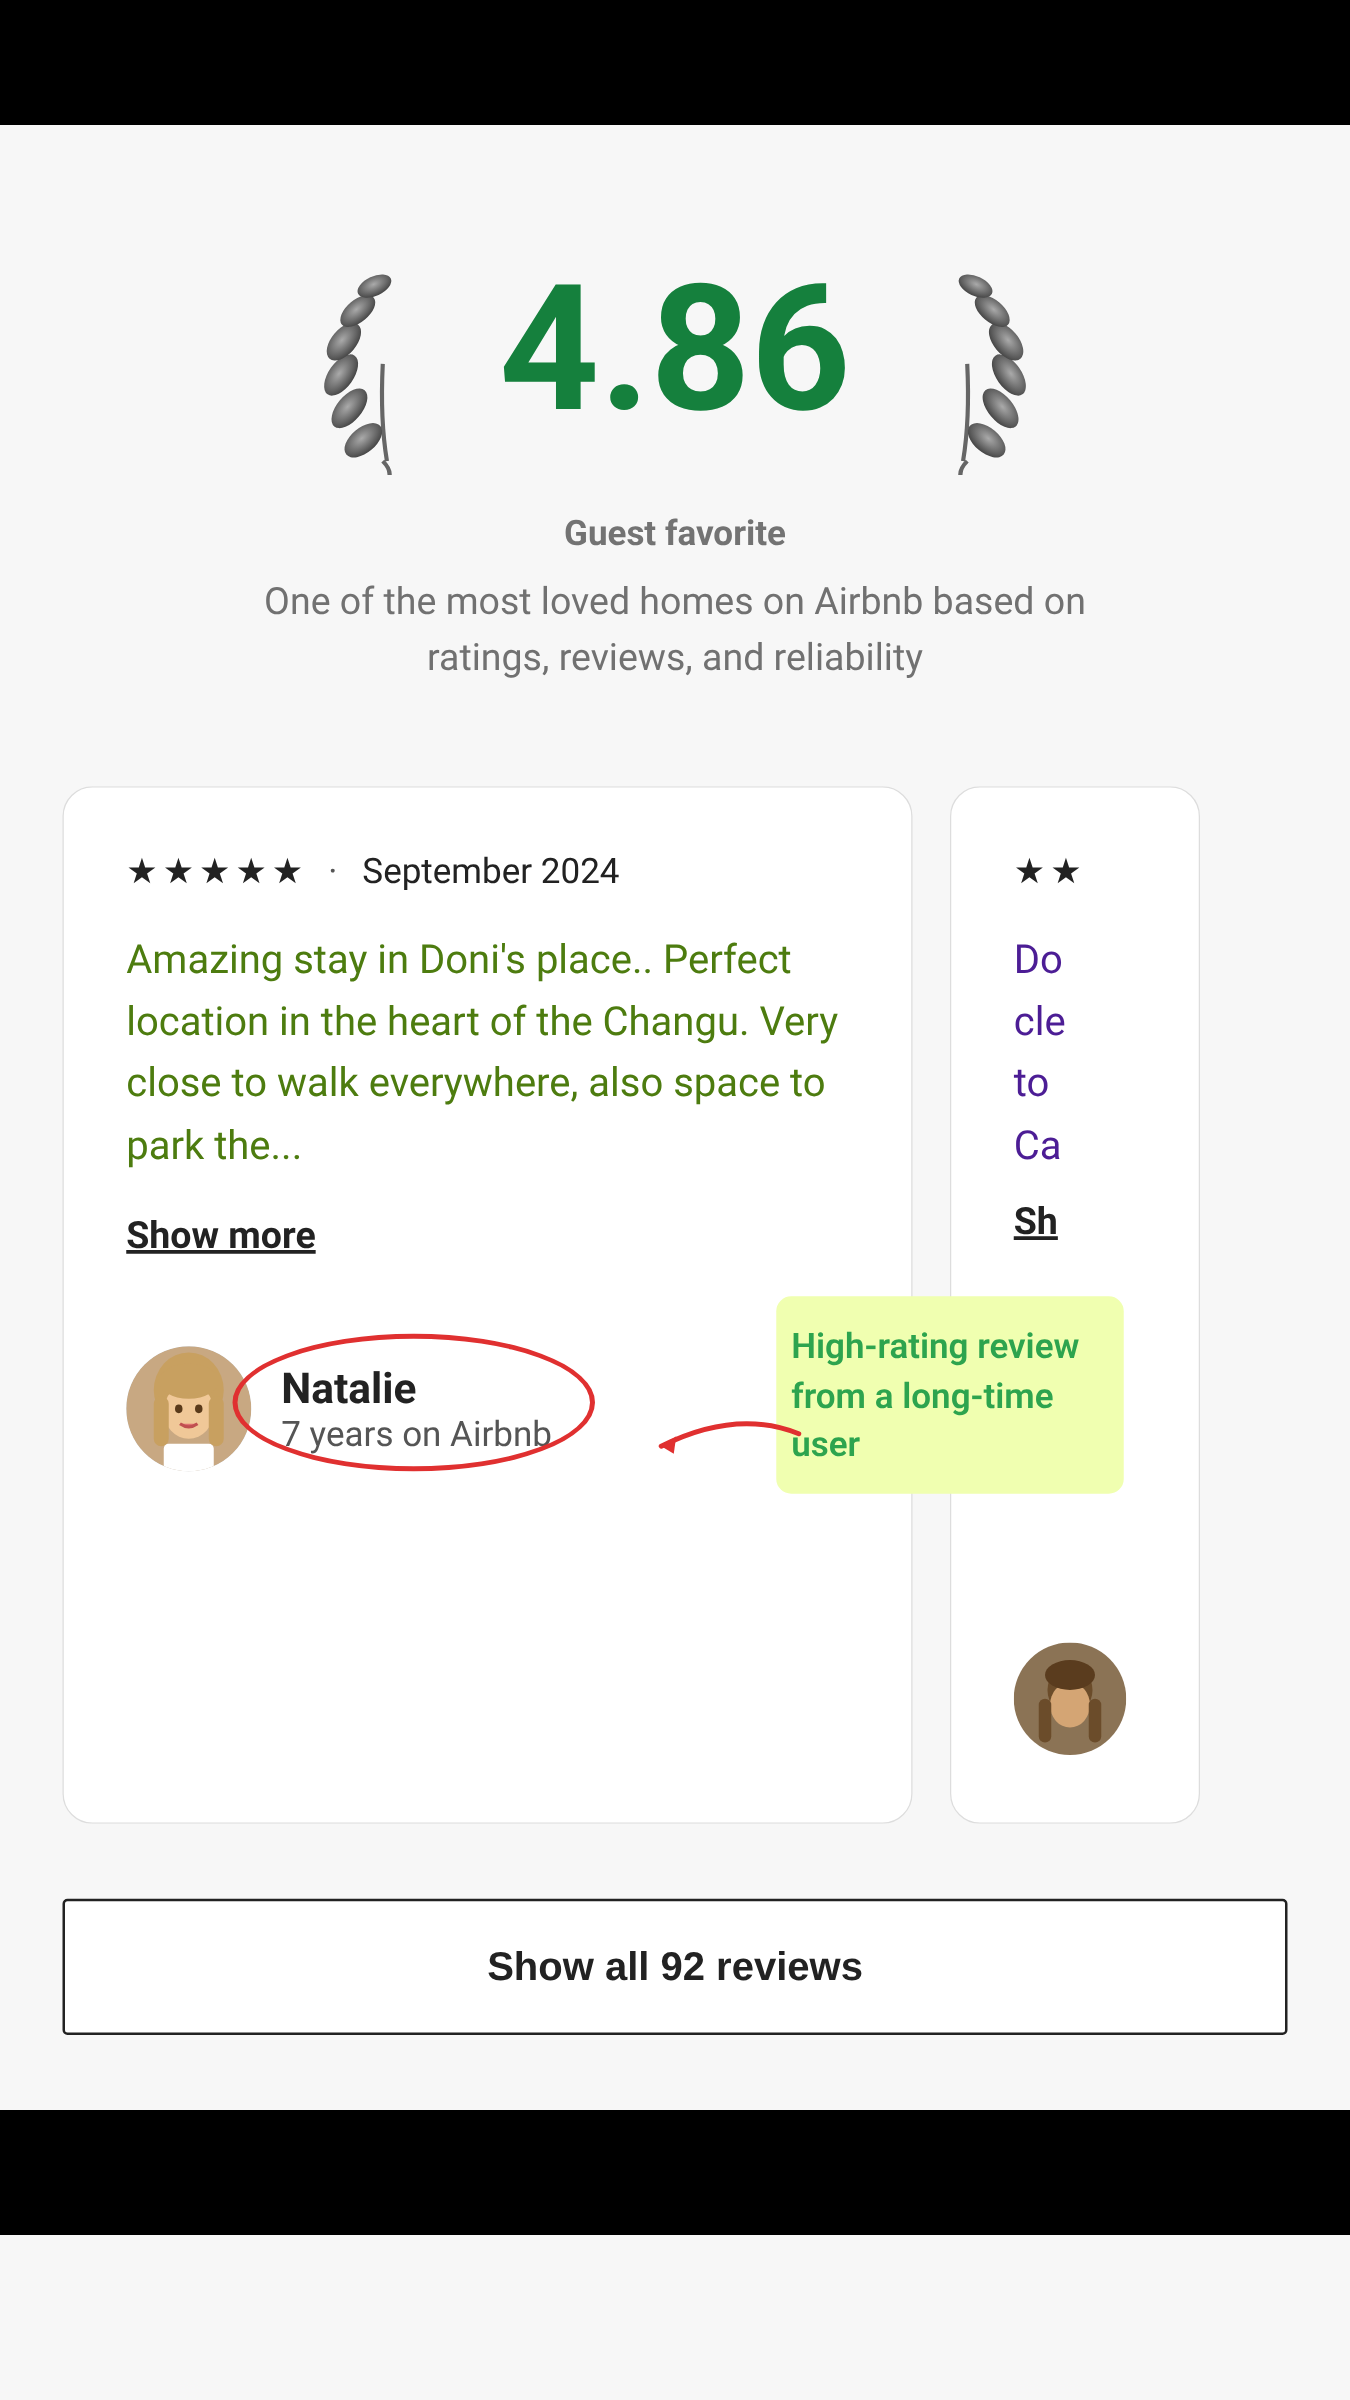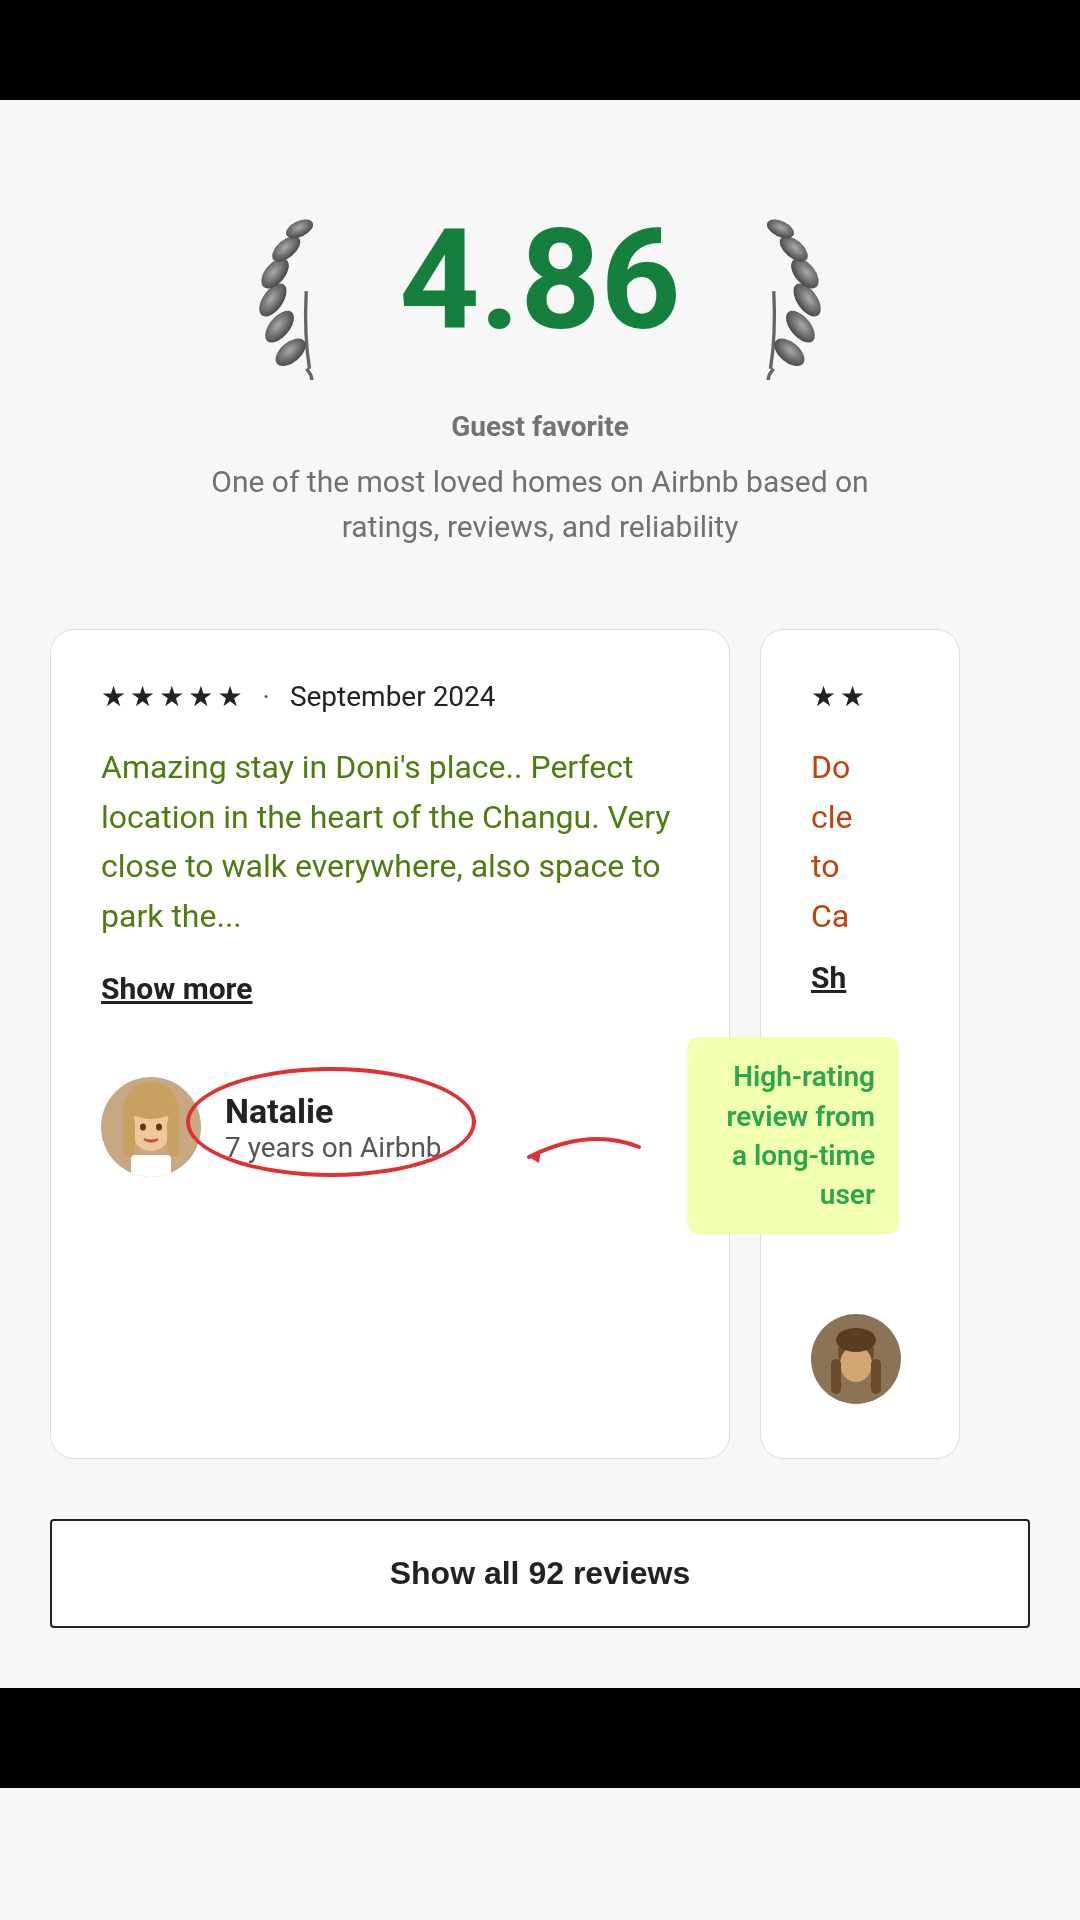--- a/index.html
+++ b/index.html
@@ -181,27 +181,27 @@
     .annotation-wrapper {
       position: relative;
     }
 
     .tooltip-annotation {
       position: absolute;
       right: -220px;
       top: -40px;
       background: #f0ffb0;
       border-radius: 12px;
-      padding: 20px 24px;
+      padding: 20px 12px;
       font-size: 28px;
       color: #2da44e;
       font-weight: 600;
-      text-align: right;
+      text-align: left;
       line-height: 1.4;
-      width: 212px;
+      width: 278px;
       z-index: 10;
     }
 
     
     .arrow-svg {
       position: absolute;
       right: 16px;
       top: 50px;
       z-index: 10;
     }
@@ -224,21 +224,21 @@
     .bottom-bar {
       width: 100%;
       height: 100px;
       background: #000;
       margin-top: 60px;
     }
 
     
     .partial-text {
       font-size: 32px;
-      color: #c2410c;
+      color: #4c1d95;
       line-height: 1.55;
     }
   </style>
 </head>
 <body>
 
 <div class="top-bar"></div>
 
 <div class="rating-section">
   <div class="rating-hero">

